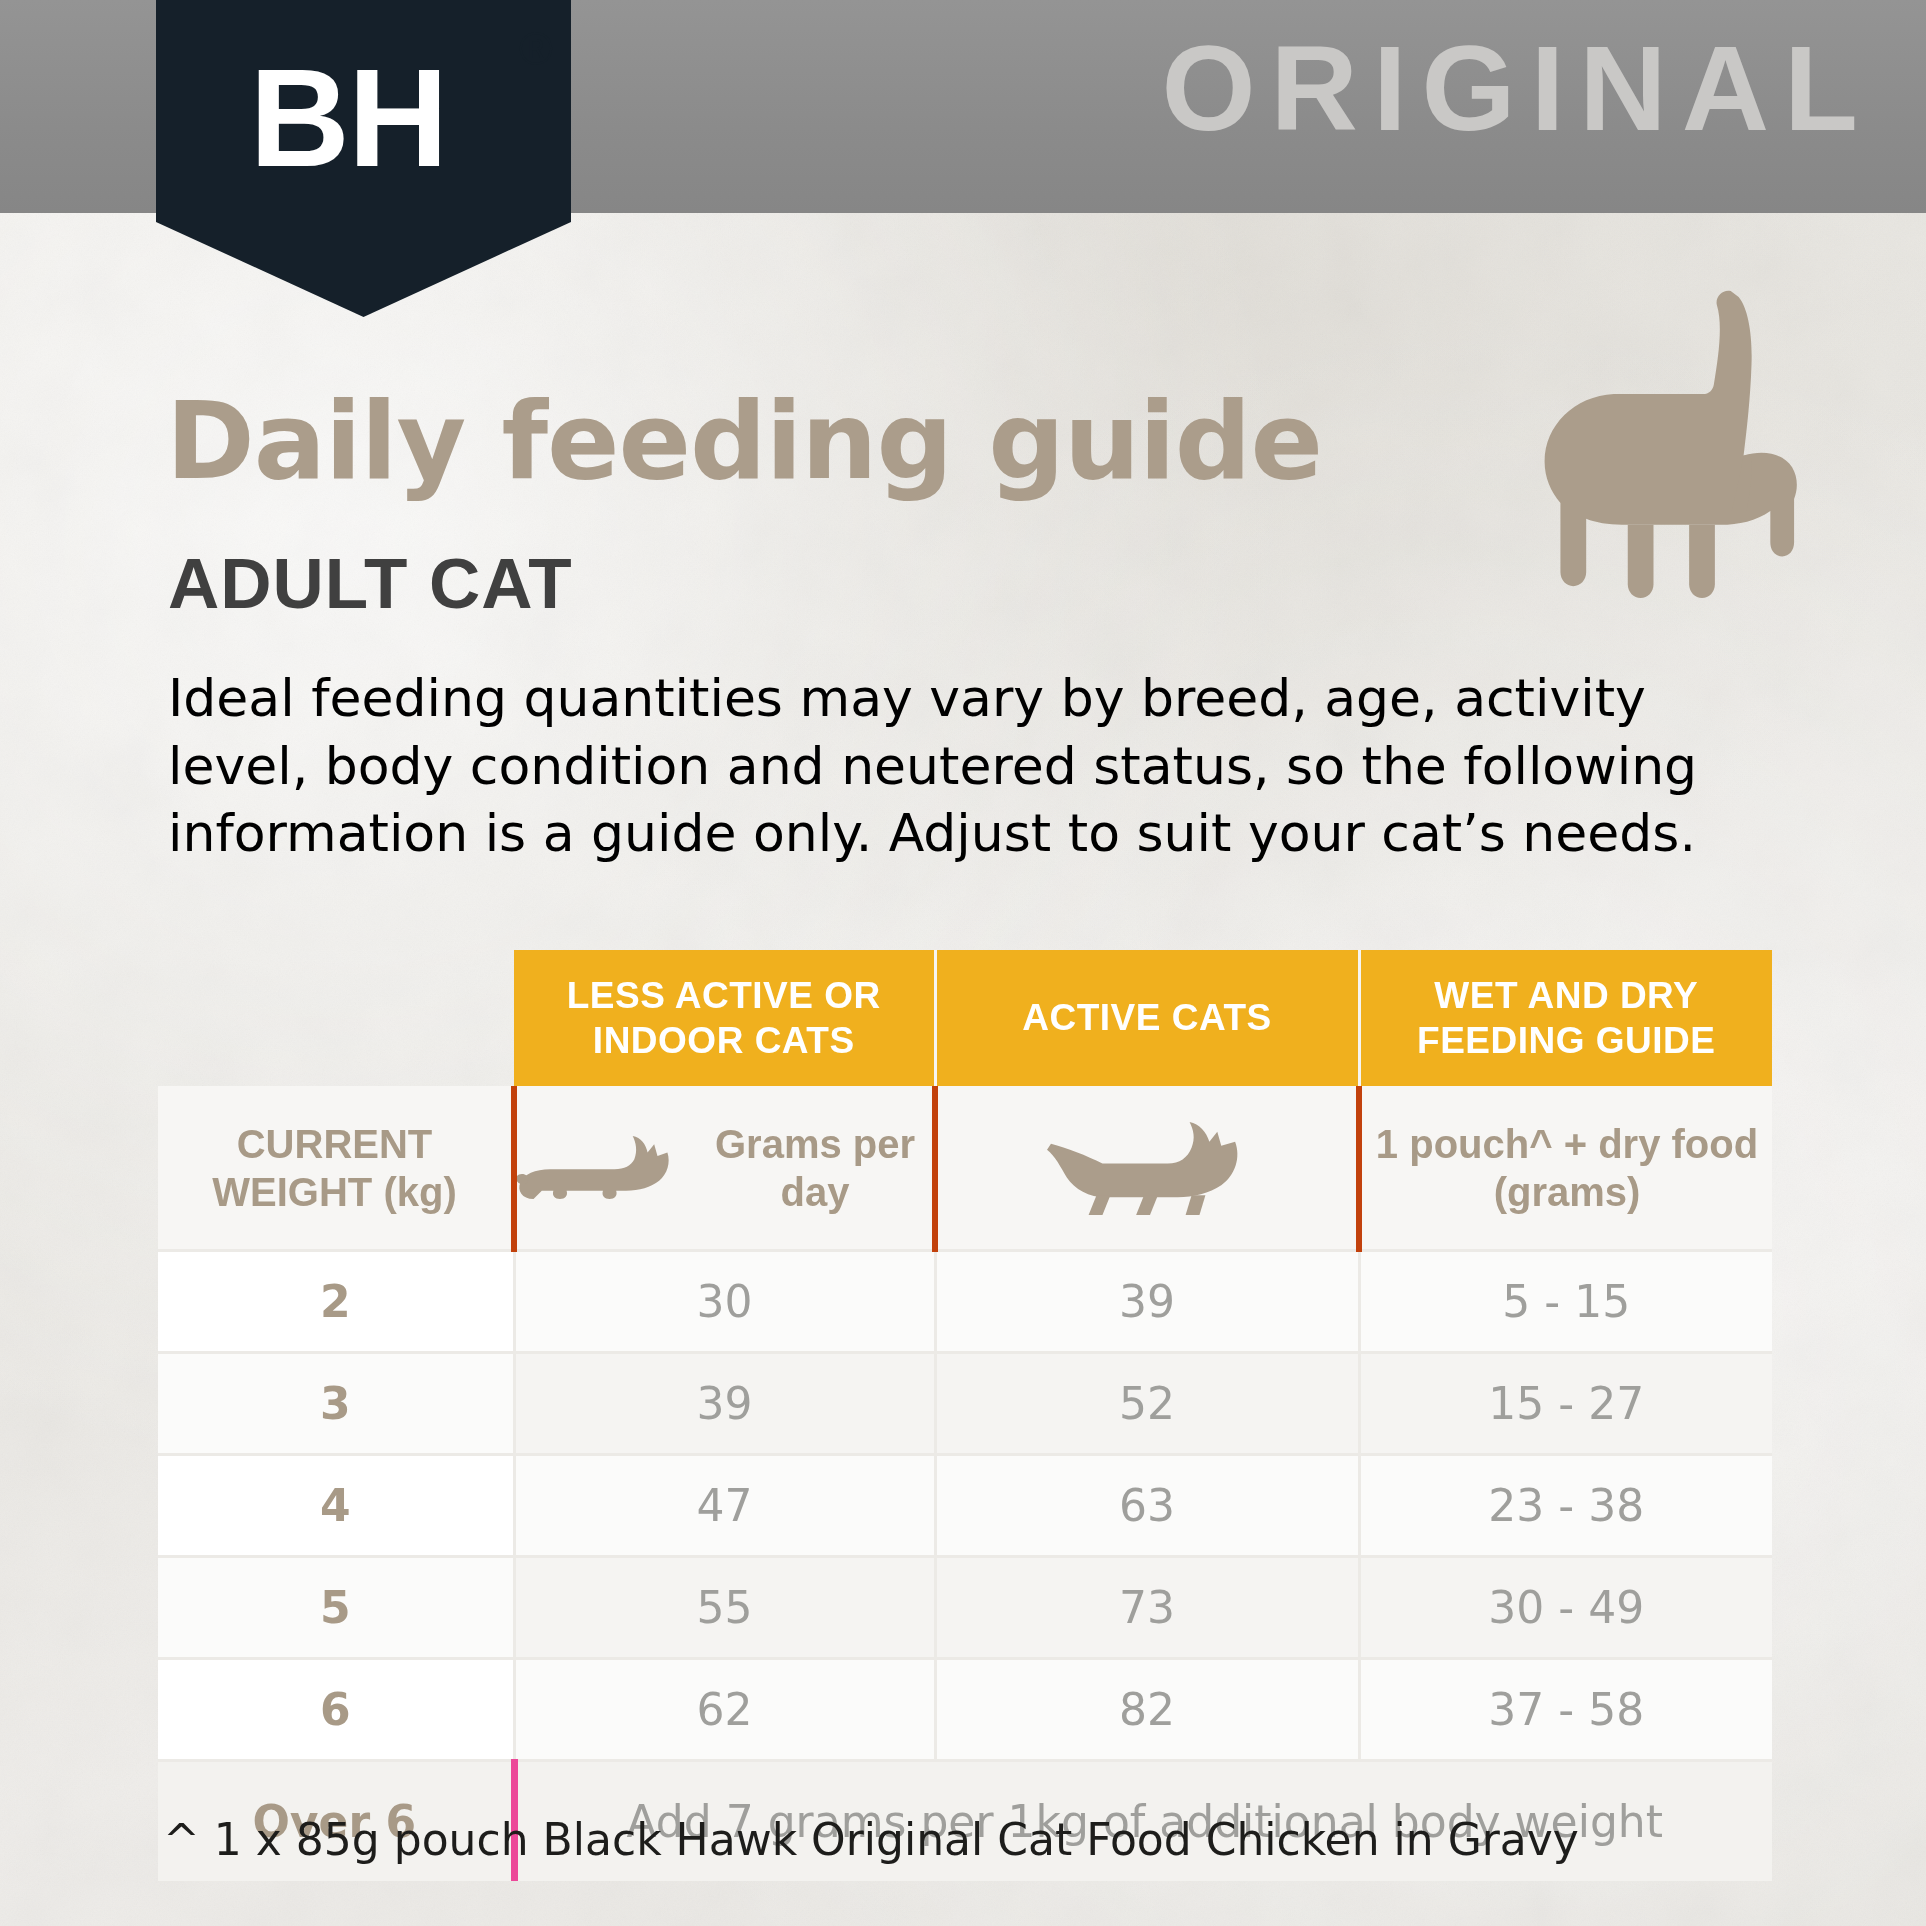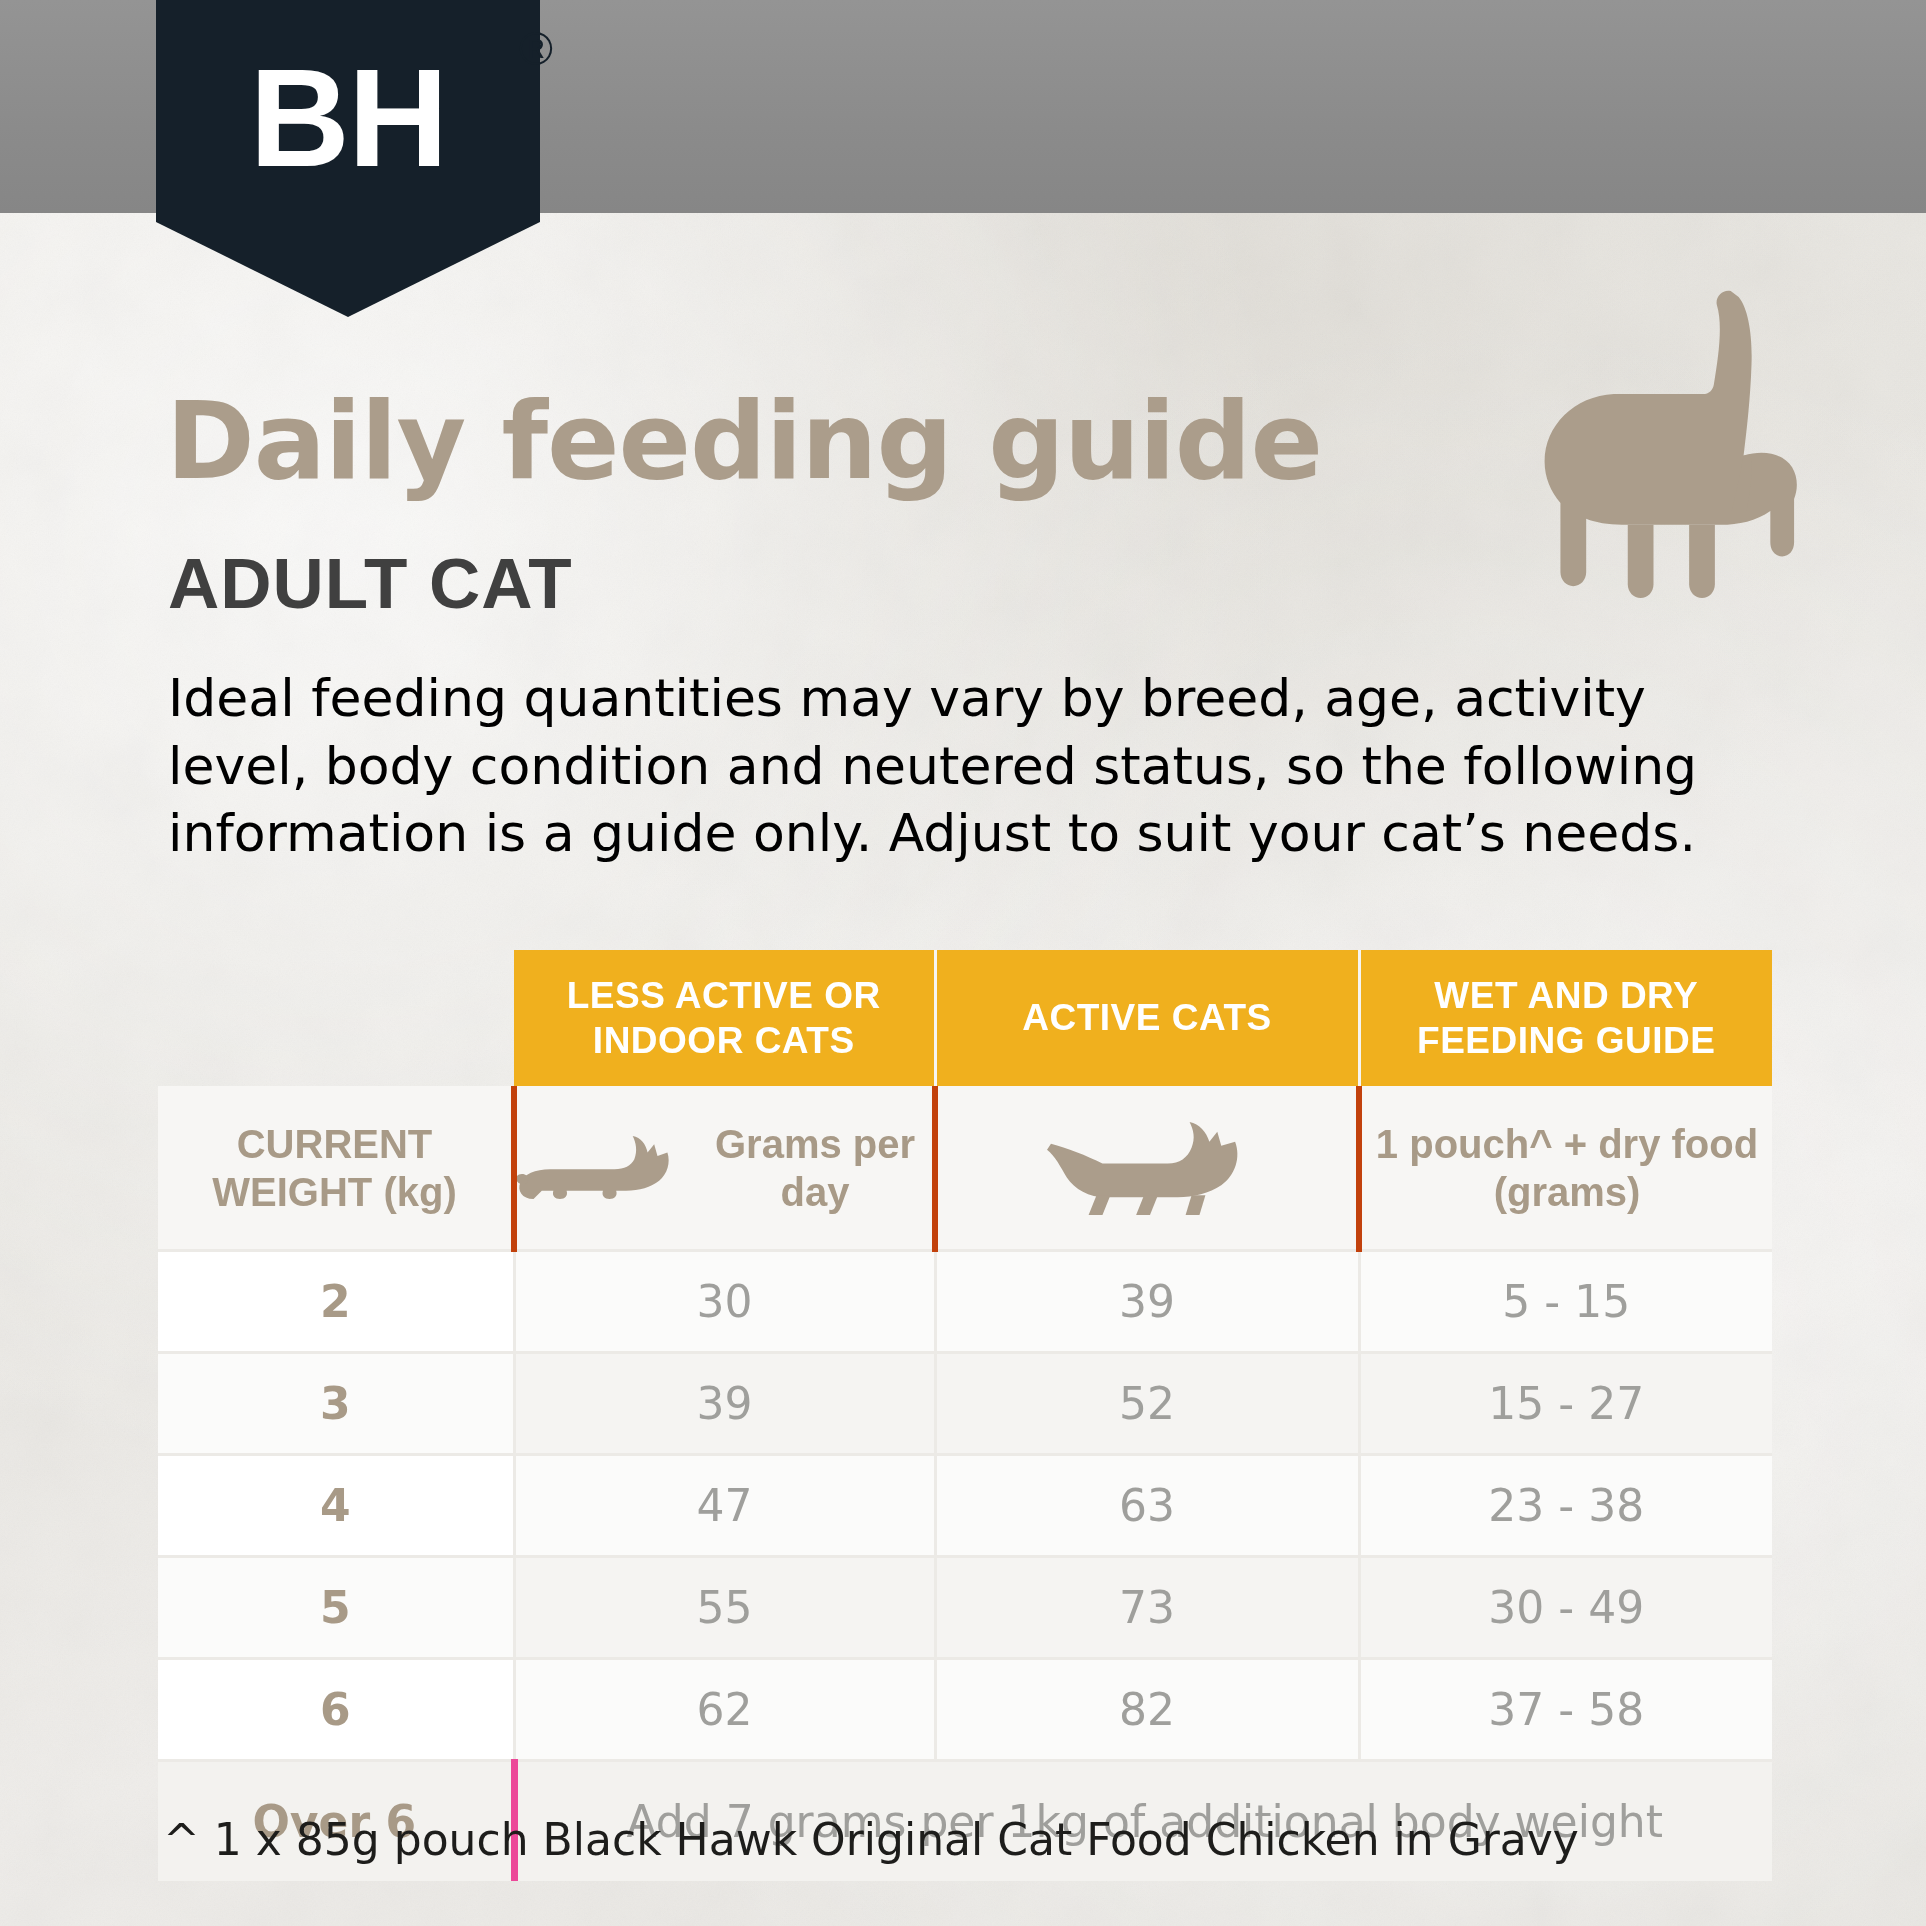--- a/index.html
+++ b/index.html
@@ -59,20 +59,21 @@
 
   
   #logo-shield {
     position: absolute;
     left: 156px;
     top: 0;
     width: 384px;
     height: 317px;
     background: #15202a;
     clip-path: polygon(0 0, 100% 0, 100% 70%, 50% 100%, 0 70%);
+    padding-left: 31px;
   }
   #logo-text {
     position: absolute;
     left: 0;
     top: 48px;
     width: 384px;
     text-align: center;
     color: #ffffff;
     font-size: 139px;
     font-weight: 700;
@@ -262,20 +263,21 @@
           </feComponentTransfer>
       </filter>
     </defs>
     <rect width="1946" height="1946" filter="url(#noiseFilter)"></rect>
     <rect width="1946" height="1946" filter="url(#blotch)" opacity="0.55"></rect>
   </svg>
 </div>
 
 <div id="topbar">
   <div id="topbar-inner"></div>
+  <div id="original-word">ORIGINAL</div>
 </div>
 
 <div id="logo-shield">
   <div id="logo-text">BH</div>
 </div>
 <div id="logo-reg">®</div>
 
 <div id="headline">Daily feeding guide</div>
 <div id="subhead">ADULT CAT</div>
 <div id="intro">Ideal feeding quantities may vary by breed, age, activity level, body condition and neutered status, so the following information is a guide only. Adjust to suit your cat’s needs.</div>

